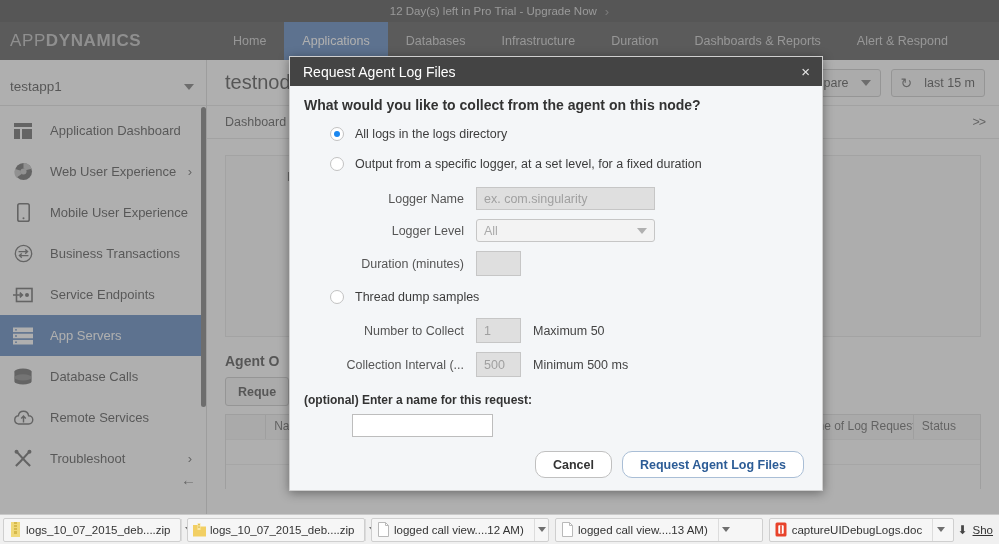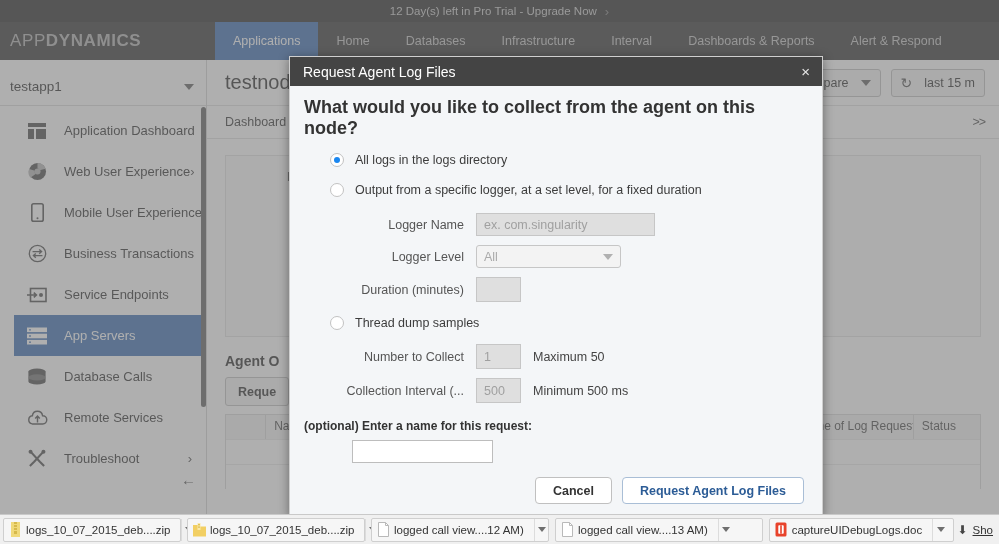--- a/index.html
+++ b/index.html
@@ -116,21 +116,20 @@
   }
   .nav-list { padding-top: 4px; }
   .nav-row {
     height: 41px;
     display: flex;
     align-items: center;
     padding: 0 10px 0 10px;
     box-sizing: border-box;
     color: #3f3f3f;
     font-size: 13px;
-    margin-left: 14px;
   }
   .nav-row.selected {
     background: #4a79b8;
     color: #ffffff;
   }
   .nav-row .ico {
     width: 26px;
     height: 22px;
     margin-right: 14px;
     display: flex;
@@ -320,21 +319,21 @@
     box-sizing: border-box;
   }
   .modal-title-bar .title { font-size: 14px; }
   .modal-title-bar .x {
     font-size: 15px;
     color: #e6e6e6;
     line-height: 1;
   }
   .modal-body { padding: 11px 14px 12px 14px; }
   .prompt {
-    font-size: 18px;
+    font-size: 14px;
     font-weight: bold;
     color: #333333;
     margin-bottom: 14px;
   }
   .radio-row {
     display: flex;
     align-items: center;
     margin-left: 26px;
     margin-bottom: 16px;
   }
@@ -379,21 +378,21 @@
     background: #dfdfdf;
     box-sizing: border-box;
     font-size: 12.5px;
     color: #a0a0a0;
     padding: 0 7px;
     display: flex;
     align-items: center;
   }
   .inp.wide { width: 179px; }
   .inp.sel {
-    width: 145px;
+    width: 179px;
     background: #f3f3f3;
     border-radius: 3px;
     justify-content: space-between;
     color: #aaaaaa;
   }
   .inp.sel .caret {
     width: 0; height: 0;
     border-left: 5px solid transparent;
     border-right: 5px solid transparent;
     border-top: 6px solid #b0b0b0;
@@ -429,21 +428,21 @@
     display: flex;
     justify-content: flex-end;
     gap: 10px;
     margin-top: 14px;
     padding-right: 4px;
   }
   .btn {
     height: 25px;
     border: 1px solid #c0c0c0;
     background: #ffffff;
-    border-radius: 4px;
+    border-radius: 10px;
     font-size: 12.5px;
     font-weight: bold;
     display: flex;
     align-items: center;
     justify-content: center;
     padding: 0 17px;
     color: #333;
     white-space: nowrap;
   }
   .btn.primary { color: #2c5c96; border-color: #a9bed6; }
@@ -520,25 +519,25 @@
     <span>12 Day(s) left in Pro Trial - Upgrade Now</span>
     <span class="chev">›</span>
   </div>
 
   <div class="topnav">
     <div class="brand">
       <span class="b-light">APP</span>
         <span class="b-bold">DYNAMICS</span>
     </div>
     <div class="topnav-items">
+      <div class="nav-item">Home</div>
       <div class="nav-item active">Applications</div>
-      <div class="nav-item">Home</div>
       <div class="nav-item">Databases</div>
       <div class="nav-item">Infrastructure</div>
-      <div class="nav-item">Interval</div>
+      <div class="nav-item">Duration</div>
       <div class="nav-item">Dashboards &amp; Reports</div>
       <div class="nav-item">Alert &amp; Respond</div>
     </div>
   </div>
 
   <div class="body-split">
 
     <div class="sidebar">
       <div class="app-select">
         <span class="label">testapp1</span>

